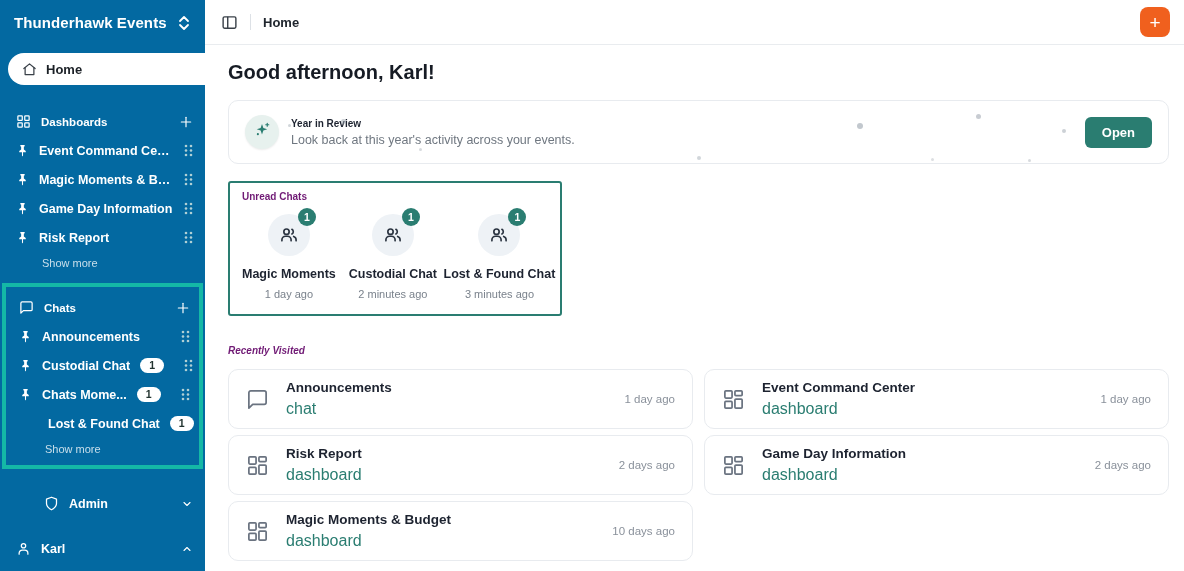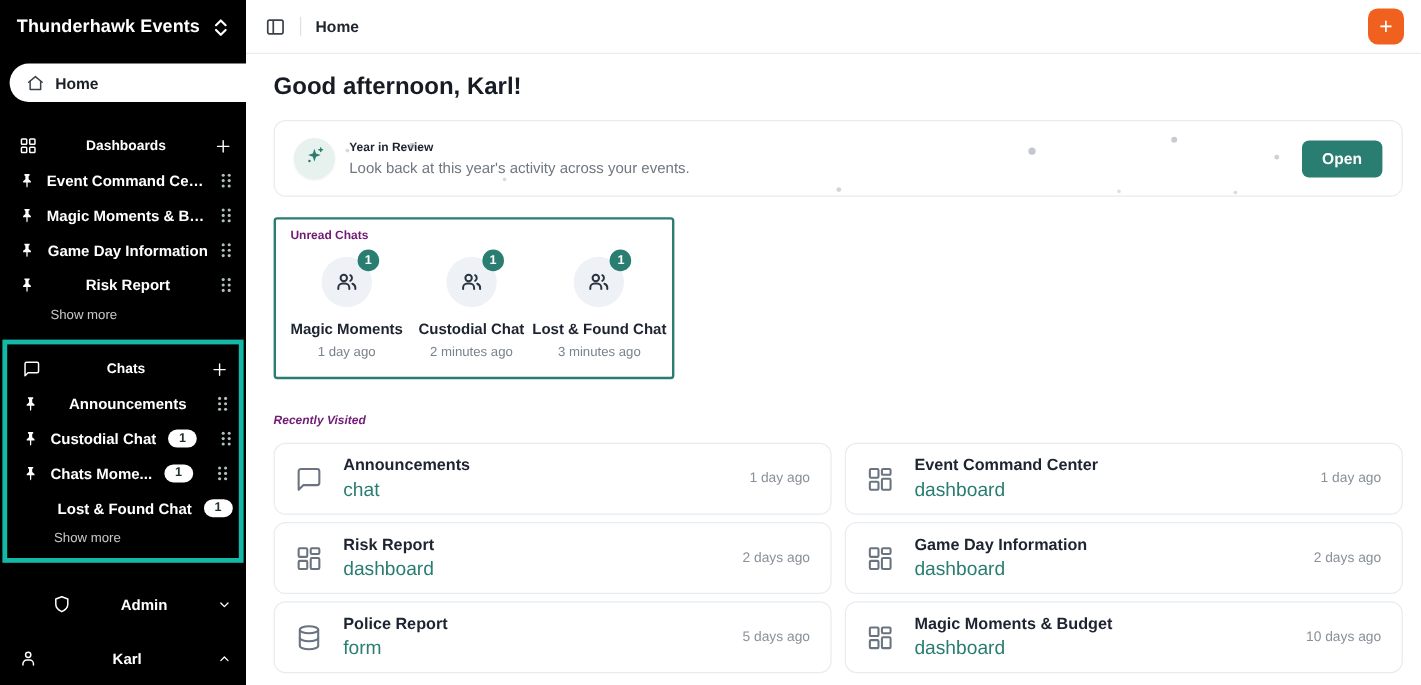--- a/index.html
+++ b/index.html
@@ -1,27 +1,27 @@
 <!DOCTYPE html>
 <html><head>
 <meta charset="utf-8">
 <style>
   * { margin:0; padding:0; box-sizing:border-box; }
   html,body { width:1184px; height:571px; overflow:hidden; }
   body { font-family:"Liberation Sans", sans-serif; background:#fff; color:#1d2330; }
   .app { display:flex; width:1184px; height:571px; }
 
   
-  .sidebar { width:205px; min-width:205px; background:#000000; color:#fff; display:flex; flex-direction:column; height:100%; }
+  .sidebar { width:205px; min-width:205px; background:#0369a1; color:#fff; display:flex; flex-direction:column; height:100%; }
   .sb-header { display:flex; align-items:center; justify-content:space-between; padding:14px 14px 8px 14px; }
   .sb-title { font-size:15px; font-weight:700; letter-spacing:.1px; }
   .sb-collapse { cursor:pointer; display:flex; }
   .home-pill { margin:14px 0 4px 8px; background:#fff; color:#1b2026; border-radius:18px 0 0 18px; height:32px; display:flex; align-items:center; gap:9px; padding-left:14px; font-size:13px; font-weight:700; cursor:pointer; }
   .sb-section { margin-top:18px; }
-  .sb-row { display:flex; align-items:center; height:29px; padding:0 12px 0 16px; gap:10px; cursor:pointer;text-align:center; }
+  .sb-row { display:flex; align-items:center; height:29px; padding:0 12px 0 16px; gap:10px; cursor:pointer; }
   .sb-row .lbl { flex:1; font-size:12.5px; font-weight:700; white-space:nowrap; overflow:hidden; text-overflow:ellipsis; }
   .sb-row.sec-hdr .lbl { font-size:11.5px; font-weight:600; }
   .sb-more { padding:5px 0 2px 42px; font-size:11px; color:rgba(255,255,255,.78); cursor:pointer; }
   .sb-badge { background:#fff; color:#22332f; font-size:10.5px; font-weight:700; border-radius:999px; padding:2px 9px; line-height:1; }
   .drag { opacity:.85; cursor:grab; display:flex; }
   .chats-box { border:4px solid #14b8a6; margin:12px 0 0 2px; width:201px; padding:6px 0 8px 0; }
   .chats-box .sb-row { padding:0 9px 0 13px; }
   .chats-box .sb-more { padding-left:39px; }
   .indent { padding-left:42px !important; }
   .sb-spacer { flex:1; }
@@ -455,34 +455,20 @@
                 <rect x="3" y="14" width="7.5" height="7" rx="1"></rect>
               </svg>
           </span>
           <span class="rv-txt">
             <div class="rv-title">Game Day Information</div>
             <div class="rv-type">dashboard</div>
           </span>
           <span class="rv-time">2 days ago</span>
         </div>
 
-        <div class="rv-card">
-          <span class="rv-icon">
-            <svg width="23" height="23" viewBox="0 0 24 24" fill="none" stroke="#6a7380" stroke-width="1.8">
-                <ellipse cx="12" cy="5" rx="8" ry="3"></ellipse>
-                <path d="M20 5v7c0 1.66-3.6 3-8 3s-8-1.34-8-3V5"></path>
-                <path d="M20 12v7c0 1.66-3.6 3-8 3s-8-1.34-8-3v-7"></path>
-              </svg>
-          </span>
-          <span class="rv-txt">
-            <div class="rv-title">Police Report</div>
-            <div class="rv-type">form</div>
-          </span>
-          <span class="rv-time">5 days ago</span>
-        </div>
 
         <div class="rv-card">
           <span class="rv-icon">
             <svg width="23" height="23" viewBox="0 0 24 24" fill="none" stroke="#6a7380" stroke-width="1.8">
                 <rect x="3" y="3" width="7.5" height="7.5" rx="1"></rect>
                 <rect x="13.5" y="3" width="7.5" height="5" rx="1"></rect>
                 <rect x="13.5" y="11.5" width="7.5" height="9.5" rx="1"></rect>
                 <rect x="3" y="14" width="7.5" height="7" rx="1"></rect>
               </svg>
           </span>

